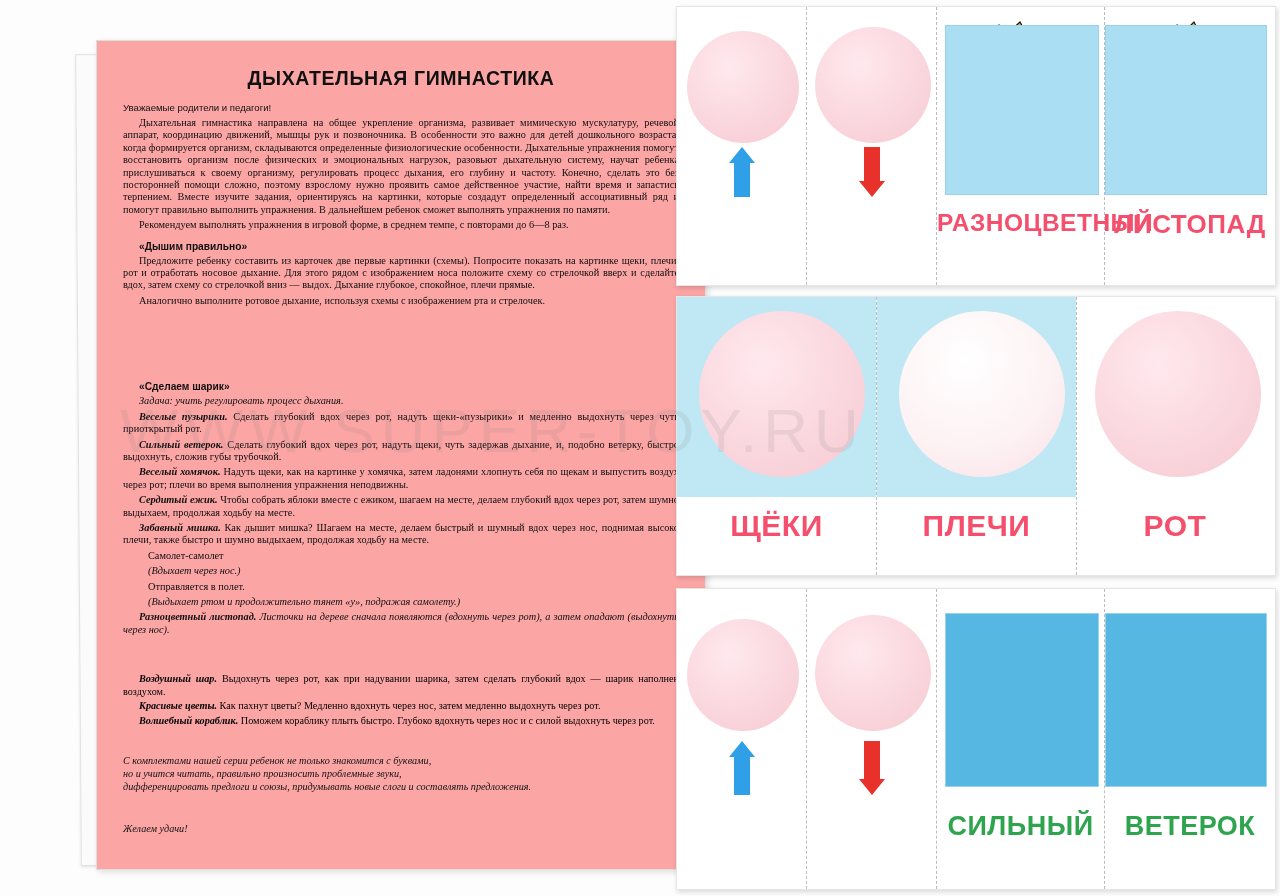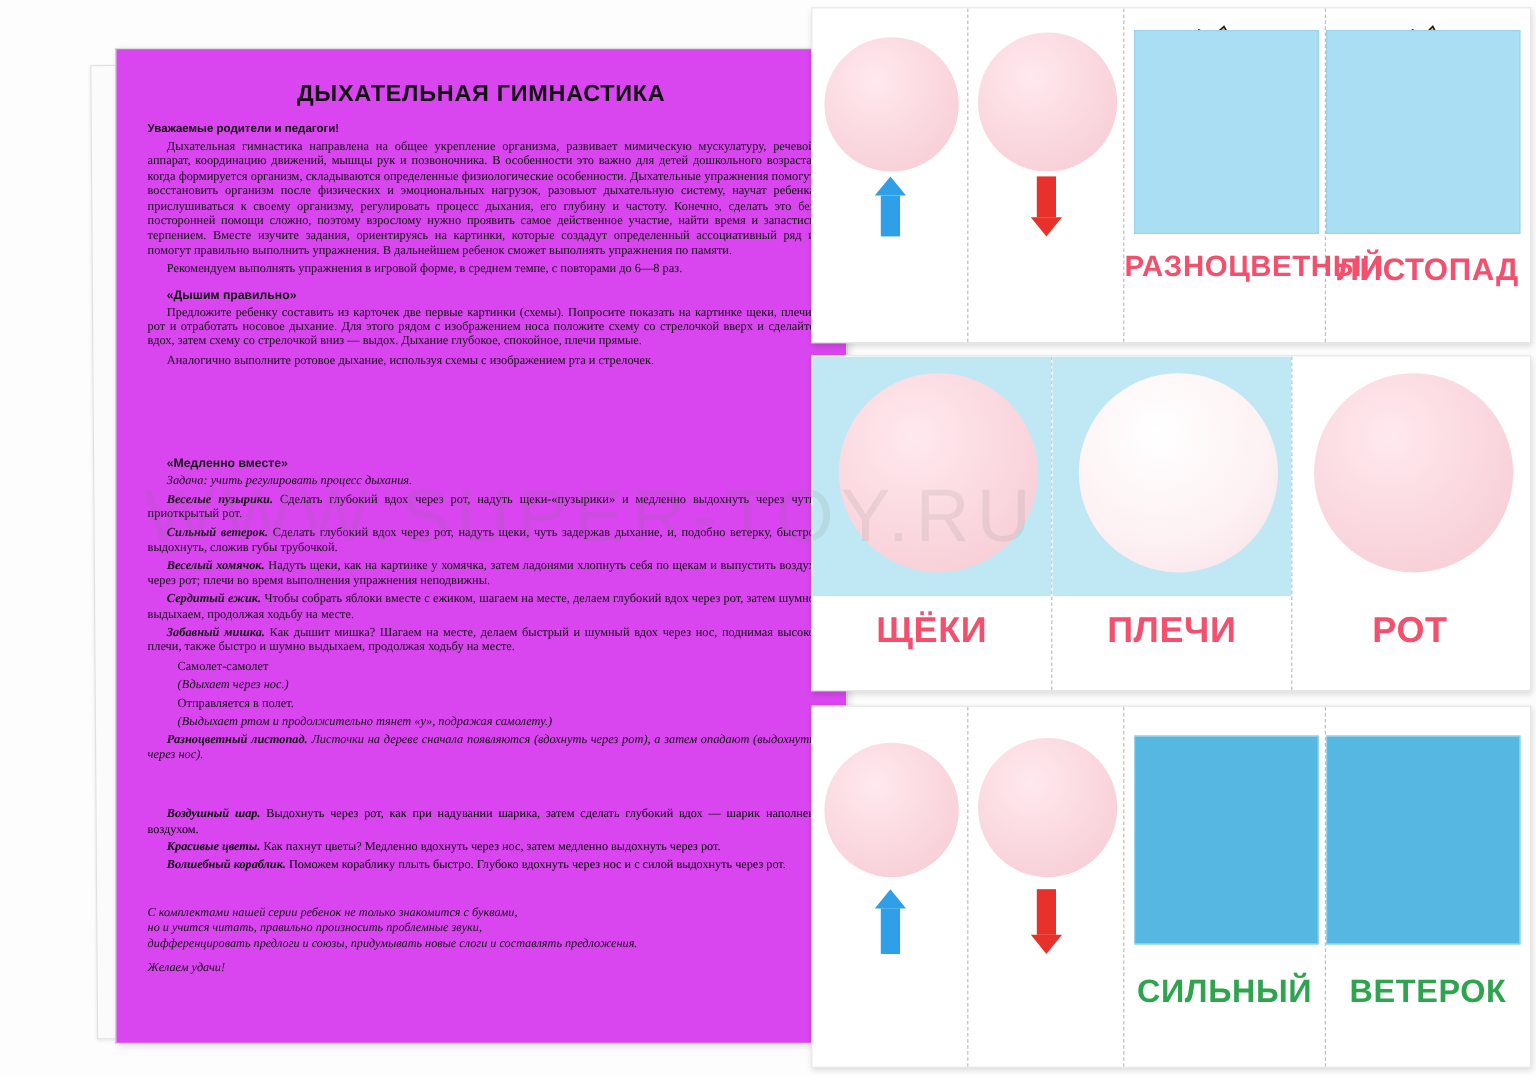--- a/index.html
+++ b/index.html
@@ -13,33 +13,33 @@
 
   
   .sheet-back{
     position:absolute;left:78px;top:52px;width:610px;height:810px;
     background:#fbfbfb;border:1px solid #e2e2e2;
     box-shadow:0 1px 3px rgba(0,0,0,.10);
     transform:rotate(-0.4deg);
   }
   .sheet{
     position:absolute;left:96px;top:40px;width:610px;height:830px;
-    background:#d946ef;border:1px solid #dedede;
+    background:#fca5a5;border:1px solid #dedede;
     box-shadow:2px 2px 6px rgba(0,0,0,.13);
     padding:22px 26px 0 26px;box-sizing:border-box;
     overflow:hidden;
   }
   .sheet h1{
     font-family:"Liberation Sans", sans-serif;
     font-size:19.5px;font-weight:bold;letter-spacing:.6px;
     text-align:center;margin:4px 0 12px 0;color:#111;
   }
   .lead{
     font-family:"Liberation Sans", sans-serif;
-    font-size:9.6px;font-weight:bold;margin:0 0 4px 0;color:#111;
+    font-size:9.6px;font-weight:normal;margin:0 0 4px 0;color:#111;
   }
   .p{
     font-size:10.3px;line-height:12.4px;text-align:justify;
     margin:0 0 3px 0;color:#0f0f0f;text-indent:16px;
   }
   .p.noind{text-indent:0;padding-left:25px;}
   .sec-title{
     font-family:"Liberation Sans", sans-serif;
     font-size:10.2px;font-weight:bold;margin:9px 0 3px 0;text-indent:16px;color:#111;
   }
@@ -47,21 +47,21 @@
   .b-it{font-style:italic;font-weight:bold;}
   .gap{height:62px;}
   .gap2{height:34px;}
   .footer-note{
     font-size:10.2px;line-height:12.6px;text-align:justify;margin:0 0 2px 0;text-indent:16px;
   }
   .closing{
     text-align:left;font-style:italic;font-size:10.2px;line-height:13.4px;
     margin-top:26px;color:#111;
   }
-  .closing .wish{margin-top:6px;}
+  .closing .wish{margin-top:28px;}
 
   
   .watermark{
     position:absolute;left:120px;top:395px;width:1120px;
     font-family:"Liberation Sans", sans-serif;
     font-size:62px;font-weight:normal;letter-spacing:6px;
     color:rgba(120,120,120,0.13);
     white-space:nowrap;pointer-events:none;user-select:none;
     z-index:40;
   }
@@ -122,21 +122,21 @@
 
     <p class="p">Дыхательная гимнастика направлена на общее укрепление организма, развивает мимическую мускулатуру, речевой аппарат, координацию движений, мышцы рук и позвоночника. В особенности это важно для детей дошкольного возраста, когда формируется организм, складываются определенные физиологические особенности. Дыхательные упражнения помогут восстановить организм после физических и эмоциональных нагрузок, разовьют дыхательную систему, научат ребенка прислушиваться к своему организму, регулировать процесс дыхания, его глубину и частоту. Конечно, сделать это без посторонней помощи сложно, поэтому взрослому нужно проявить самое действенное участие, найти время и запастись терпением. Вместе изучите задания, ориентируясь на картинки, которые создадут определенный ассоциативный ряд и помогут правильно выполнить упражнения. В дальнейшем ребенок сможет выполнять упражнения по памяти.</p>
     <p class="p">Рекомендуем выполнять упражнения в игровой форме, в среднем темпе, с повторами до 6—8 раз.</p>
 
     <div class="sec-title">«Дышим правильно»</div>
     <p class="p">Предложите ребенку составить из карточек две первые картинки (схемы). Попросите показать на картинке щеки, плечи, рот и отработать носовое дыхание. Для этого рядом с изображением носа положите схему со стрелочкой вверх и сделайте вдох, затем схему со стрелочкой вниз — выдох. Дыхание глубокое, спокойное, плечи прямые.</p>
     <p class="p">Аналогично выполните ротовое дыхание, используя схемы с изображением рта и стрелочек.</p>
 
     <div class="gap"></div>
 
-    <div class="sec-title">«Медленно вместе»</div>
+    <div class="sec-title">«Сделаем шарик»</div>
     <p class="p it">Задача: учить регулировать процесс дыхания.</p>
 
     <p class="p"><span class="b-it">Веселые пузырики.</span><span> Сделать глубокий вдох через рот, надуть щеки-«пузырики» и медленно выдохнуть через чуть приоткрытый рот.</span></p>
     <p class="p"><span class="b-it">Сильный ветерок.</span><span> Сделать глубокий вдох через рот, надуть щеки, чуть задержав дыхание, и, подобно ветерку, быстро выдохнуть, сложив губы трубочкой.</span></p>
     <p class="p"><span class="b-it">Веселый хомячок.</span><span> Надуть щеки, как на картинке у хомячка, затем ладонями хлопнуть себя по щекам и выпустить воздух через рот; плечи во время выполнения упражнения неподвижны.</span></p>
     <p class="p"><span class="b-it">Сердитый ежик.</span><span> Чтобы собрать яблоки вместе с ежиком, шагаем на месте, делаем глубокий вдох через рот, затем шумно выдыхаем, продолжая ходьбу на месте.</span></p>
     <p class="p"><span class="b-it">Забавный мишка.</span><span> Как дышит мишка? Шагаем на месте, делаем быстрый и шумный вдох через нос, поднимая высоко плечи, также быстро и шумно выдыхаем, продолжая ходьбу на месте.</span></p>
 
     <p class="p noind">Самолет-самолет</p>
     <p class="p noind it">(Вдыхает через нос.)</p>

